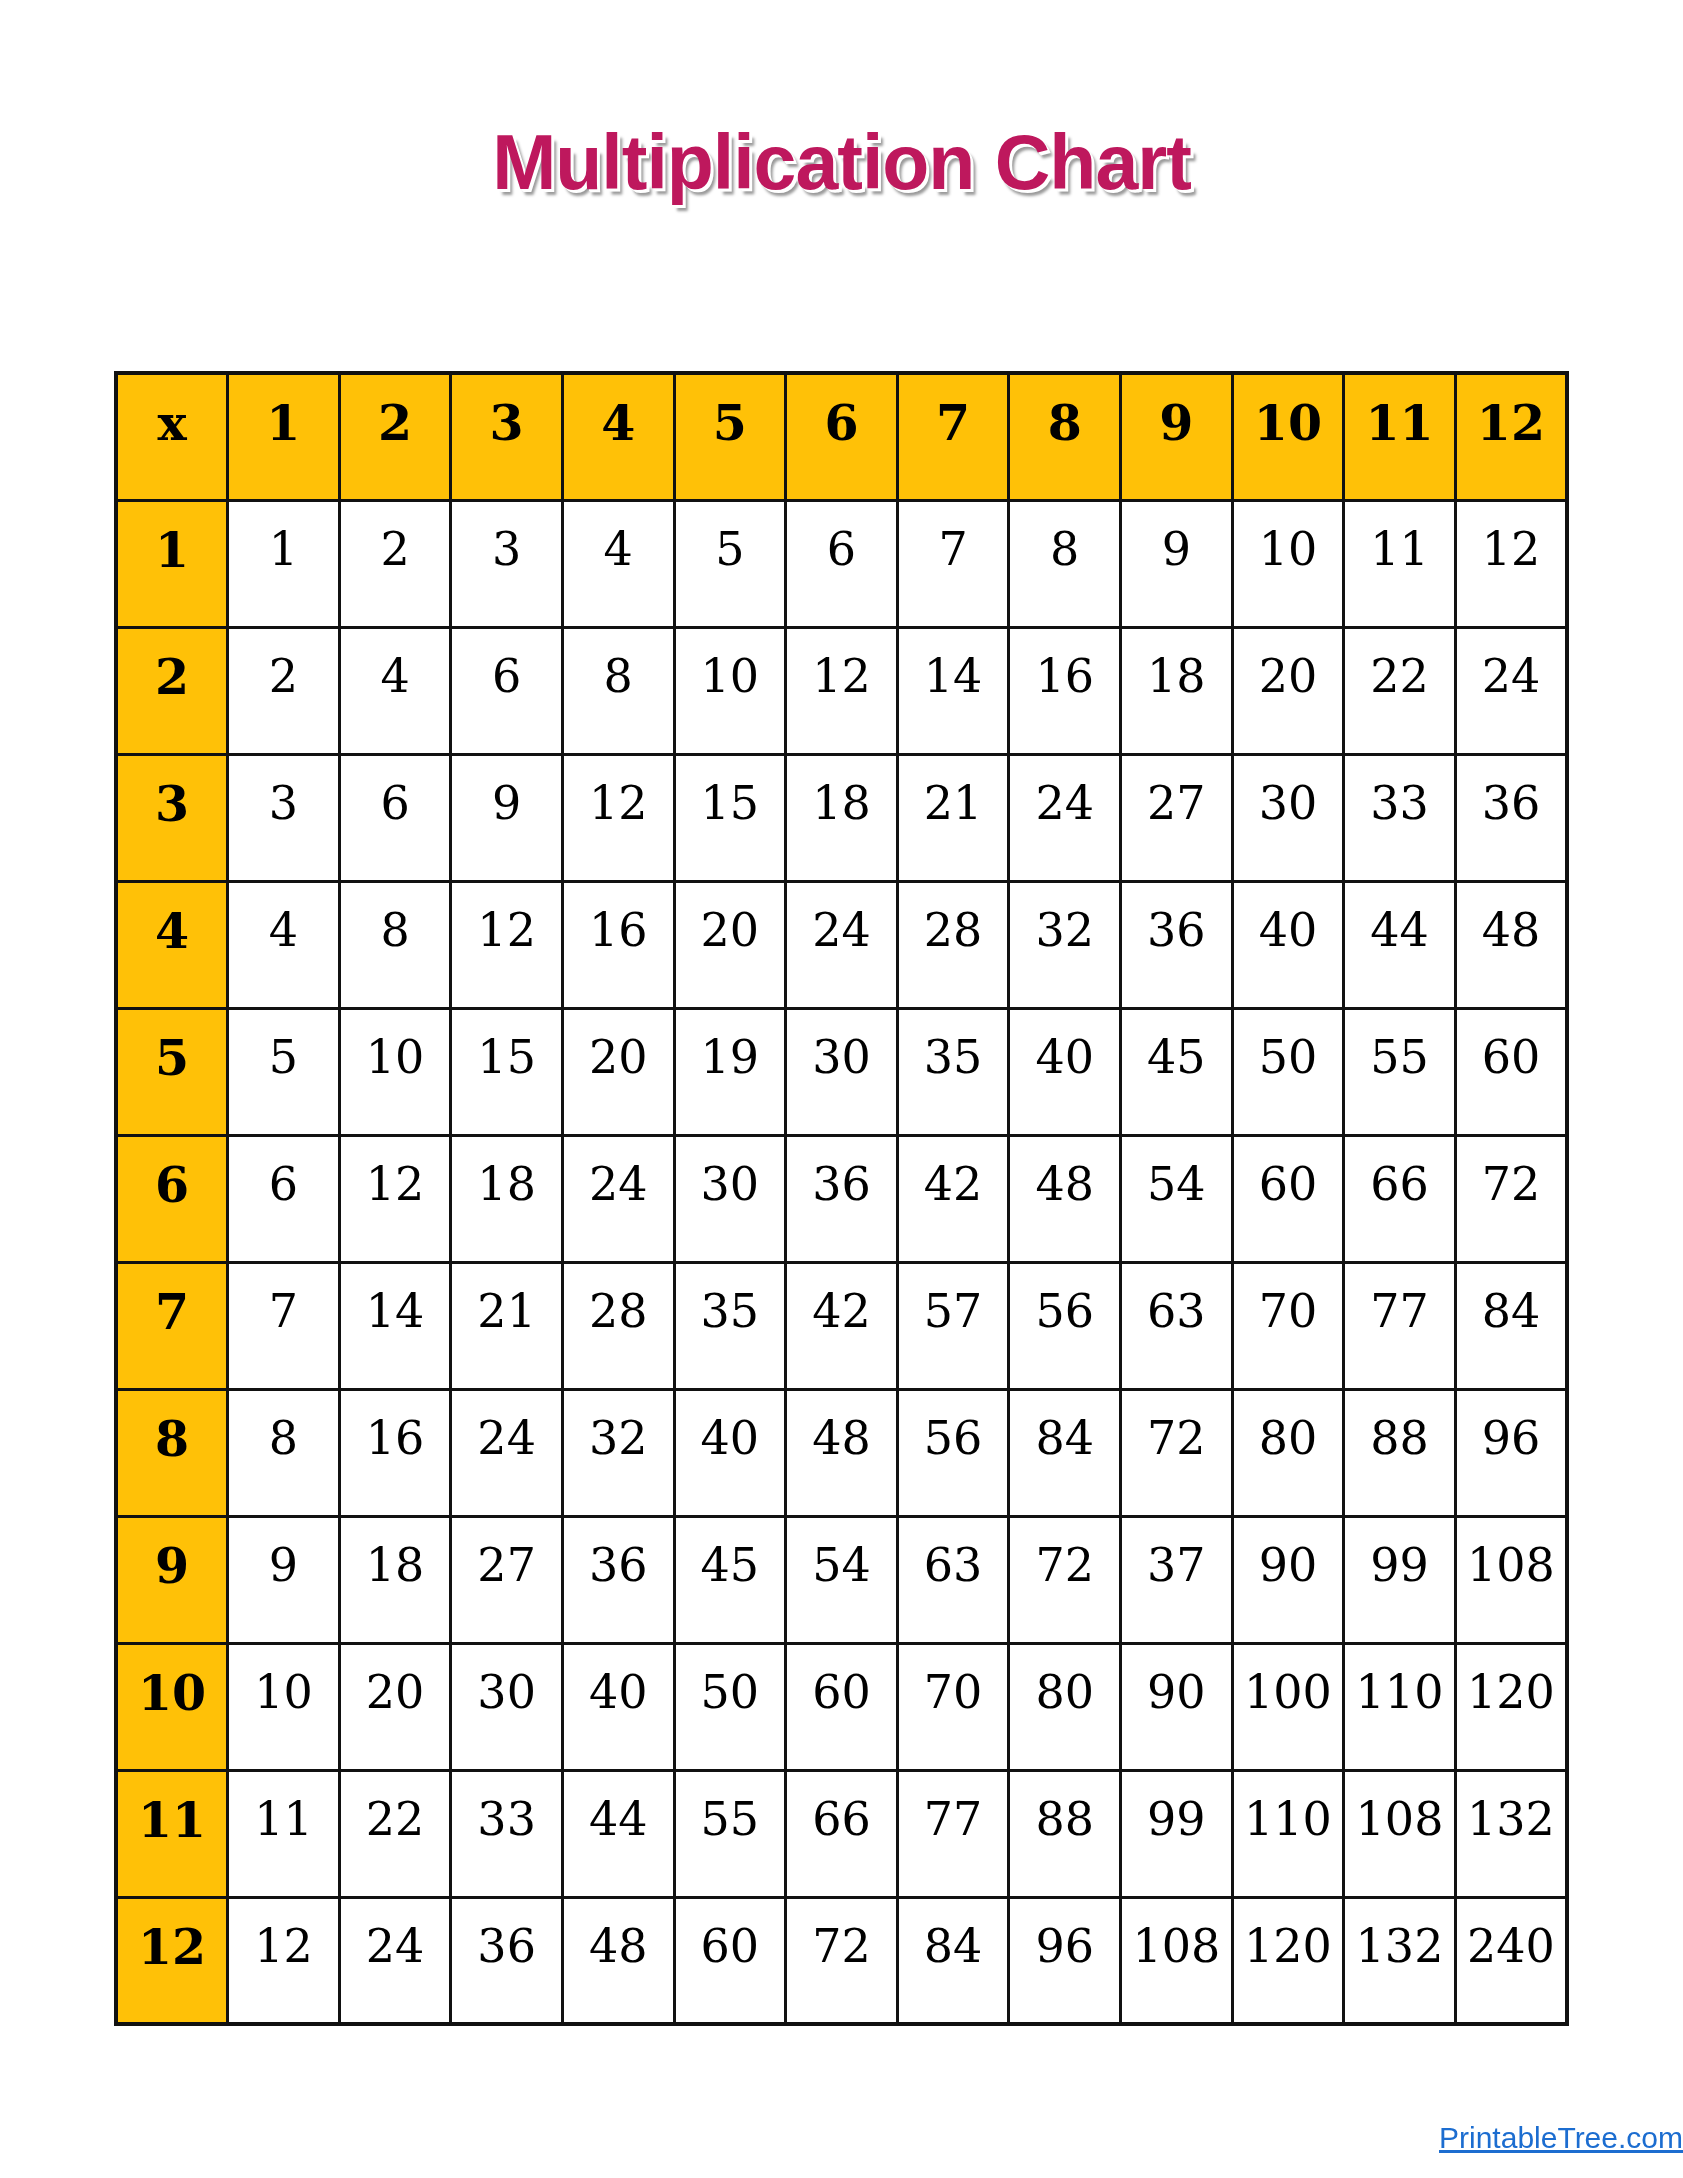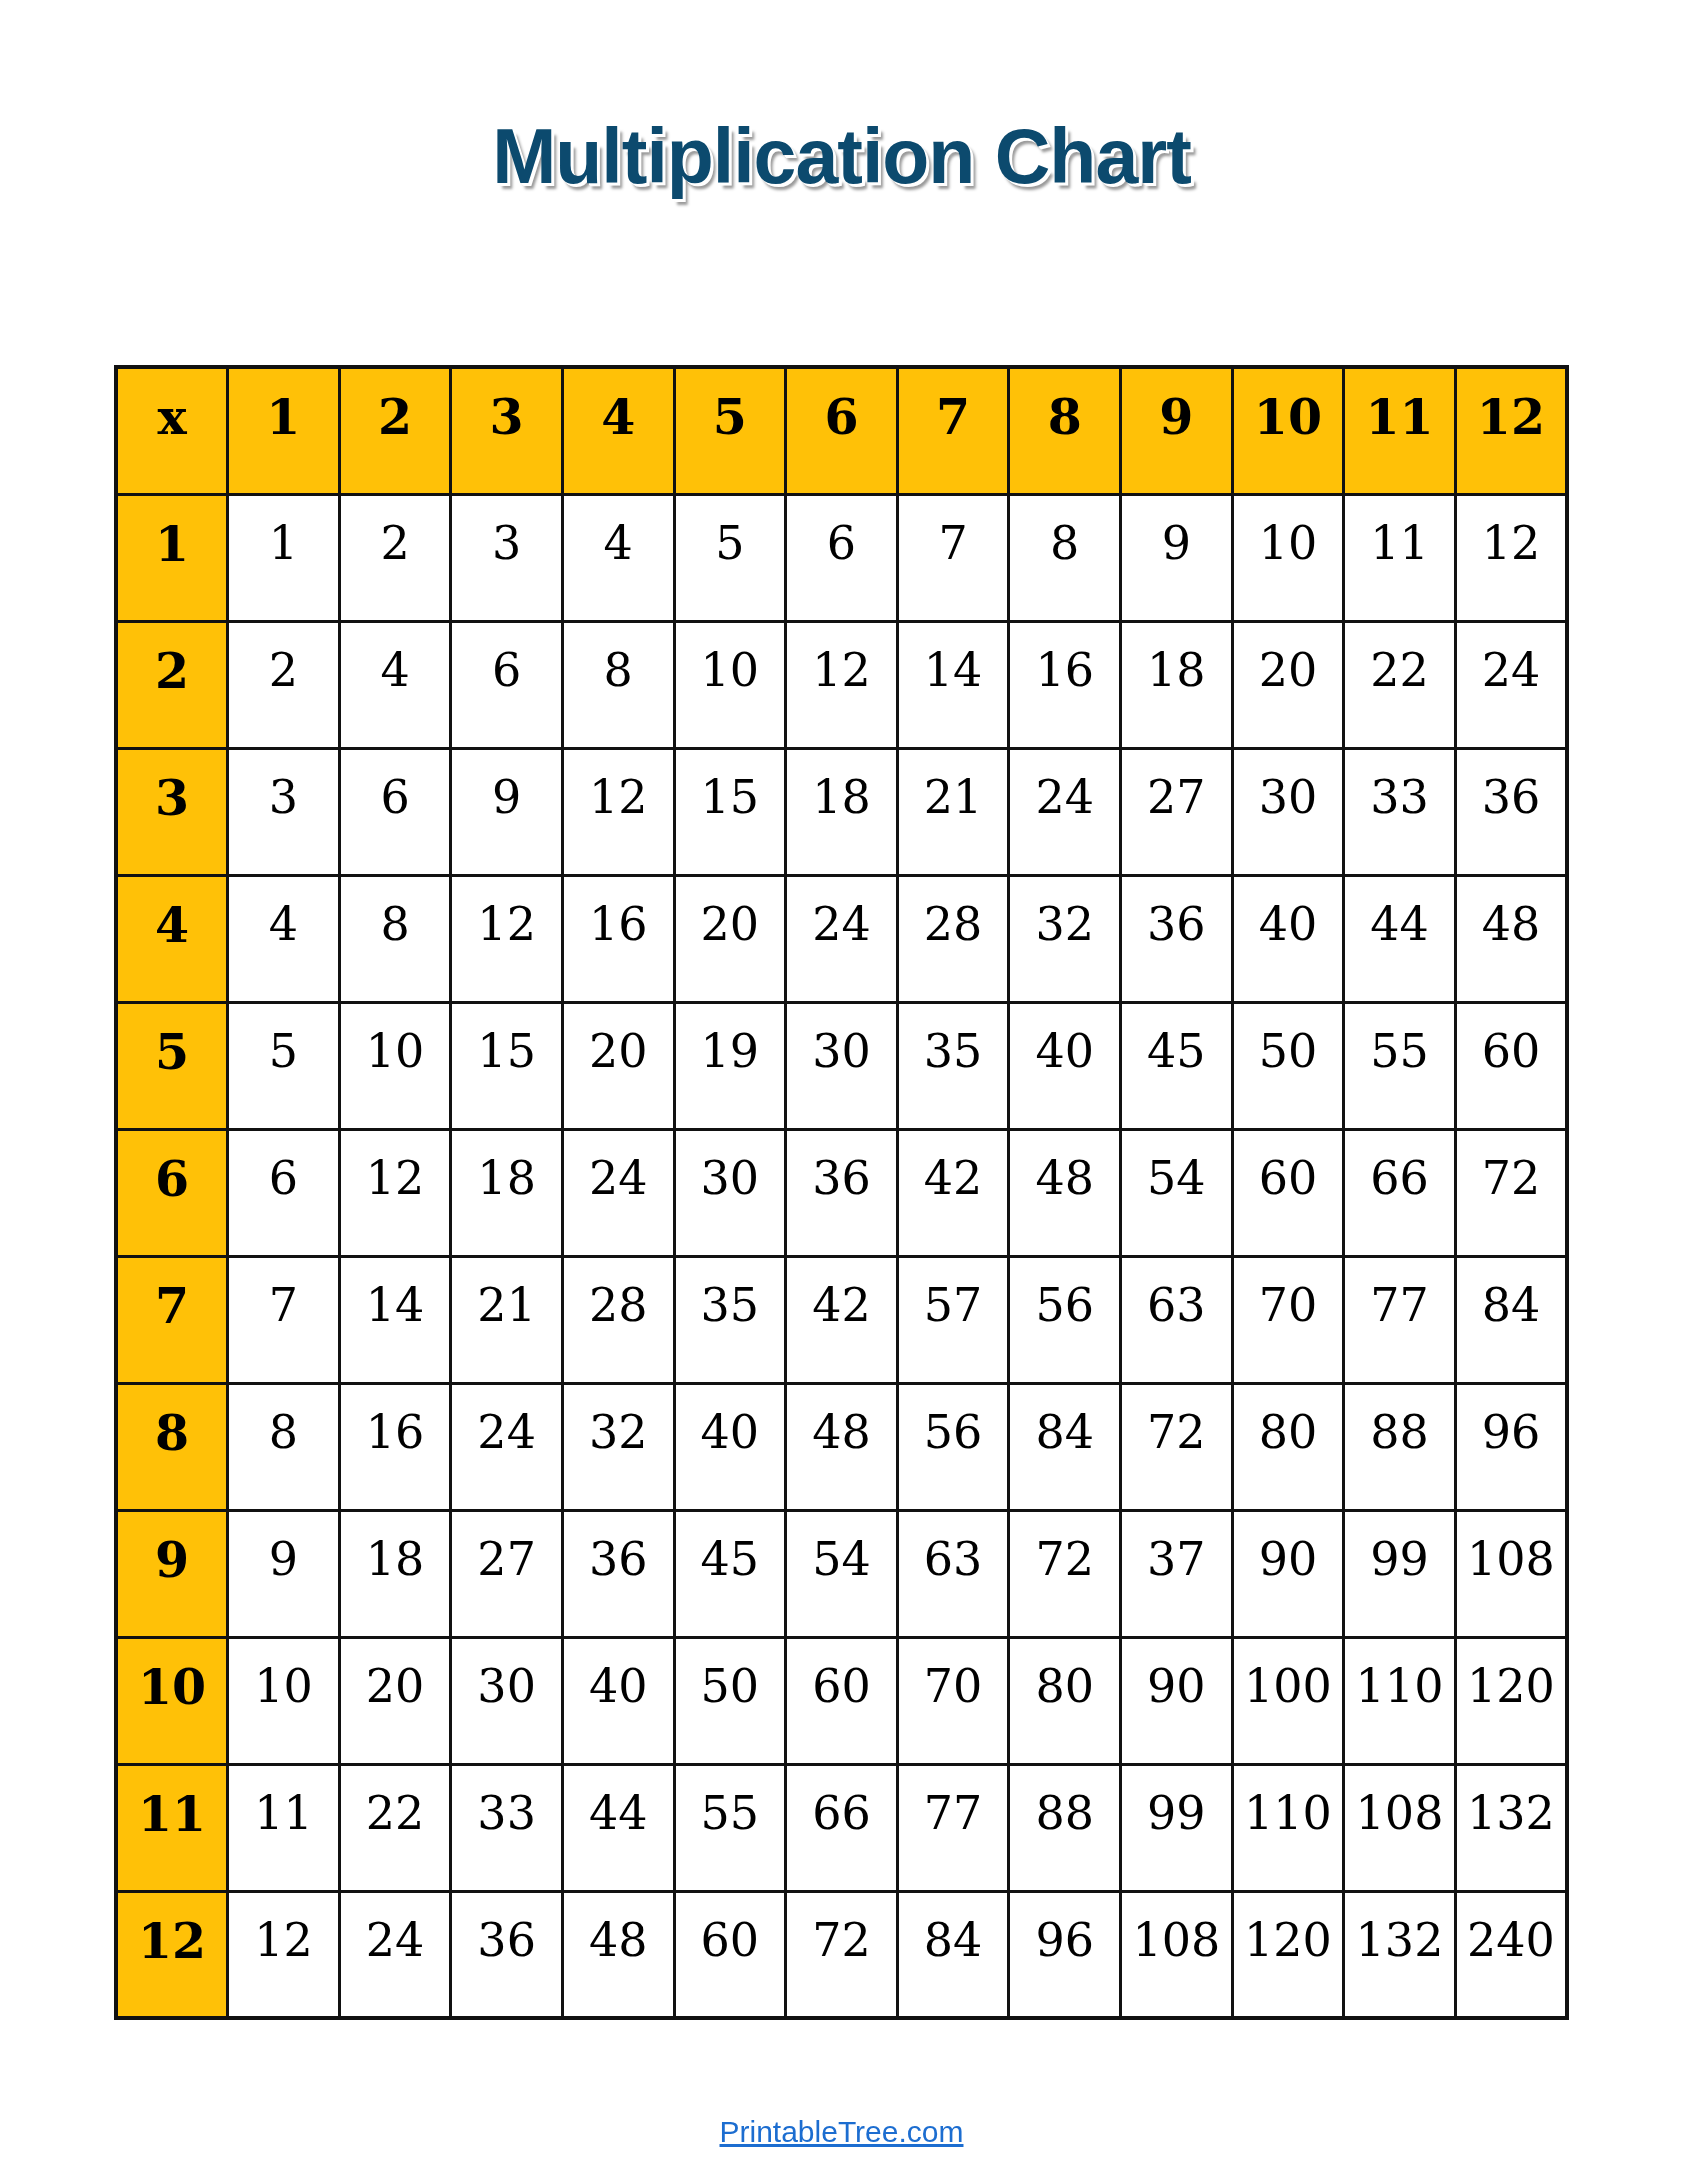--- a/index.html
+++ b/index.html
@@ -13,28 +13,28 @@
     background: #ffffff;
   }
   body {
     width: 1683px;
     height: 2178px;
     font-family: "Liberation Sans", sans-serif;
     position: relative;
     overflow: hidden;
   }
   .page-title {
-    margin: 2px;
+    margin: 8px;
     padding-top: 116px;
     text-align: center;
     font-size: 77px;
     line-height: 1;
     font-weight: bold;
     letter-spacing: -1px;
-    color: #0c4a6e;
+    color: #be185d;
     text-shadow:
       2px 2px 0 #ffffff,
       3px 3px 0 #ffffff,
       5px 6px 3px #999999;
   }
   table.mult-table {
     border-collapse: collapse;
     table-layout: fixed;
     width: 1455px;
     margin: 170px auto 0 auto;
@@ -54,21 +54,21 @@
     color: #000000;
     background: #ffffff;
   }
   table.mult-table th {
     background: var(--accent);
     font-weight: bold;
     font-size: 49px;
   }
   .footer {
     margin-top: 95px;
-    text-align: center;
+    text-align: right;
     font-size: 30px;
   }
   .footer a {
     color: var(--link);
     text-decoration: underline;
     cursor: pointer;
   }
 </style>
 </head>
 <body>

